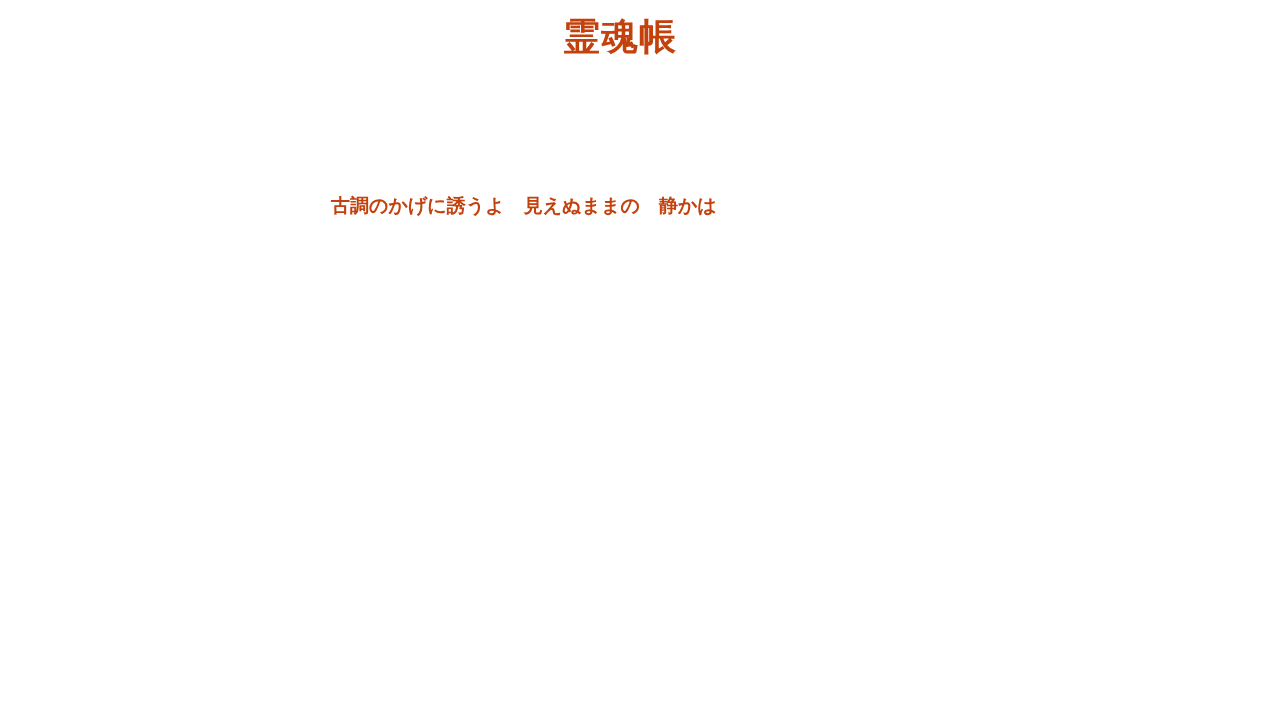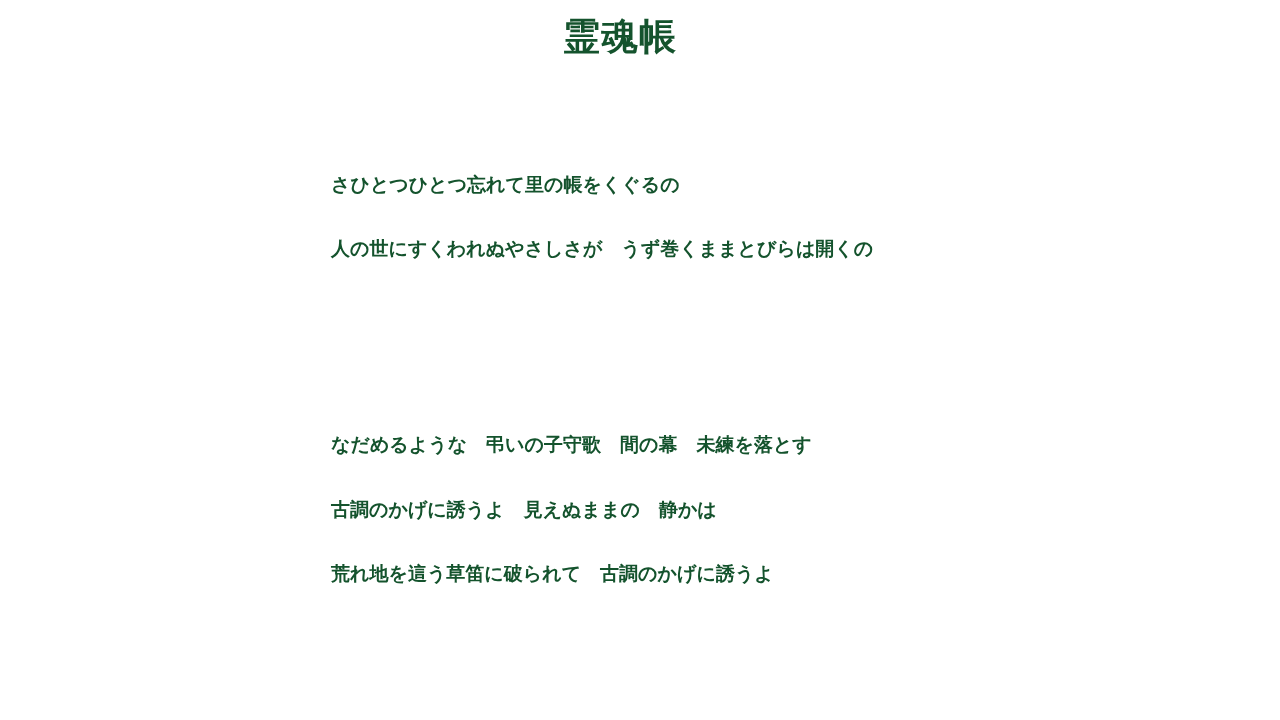--- a/index.html
+++ b/index.html
@@ -8,21 +8,21 @@
     width: 1280px;
     height: 720px;
     background: #ffffff;
     overflow: hidden;
   }
   .page {
     position: relative;
     width: 1280px;
     height: 720px;
     background: #ffffff;
-    color: #14532d;
+    color: #c2410c;
     font-family: "DejaVu Serif", "Liberation Serif", serif;
   }
   .doc-title {
     position: absolute;
     top: 14px;
     left: 0;
     width: 1240px;
     text-align: center;
     font-size: 37px;
     font-weight: bold;
@@ -46,29 +46,23 @@
 </style>
 </head>
 <body>
 
 <div class="page">
 
   <h1 class="doc-title">霊魂帳</h1>
 
   <div class="lyrics">
 
-    <div class="stanza gap-1">
-      <div class="lyric-line">さひとつひとつ忘れて里の帳をくぐるの</div>
-      <div class="lyric-line">人の世にすくわれぬやさしさが　うず巻くままとびらは開くの</div>
-    </div>
 
     <div class="stanza gap-1">
-      <div class="lyric-line">なだめるような　弔いの子守歌　間の幕　未練を落とす</div>
       <div class="lyric-line">古調のかげに誘うよ　見えぬままの　静かは</div>
-      <div class="lyric-line">荒れ地を這う草笛に破られて　古調のかげに誘うよ</div>
     </div>
 
     
 
     
 
     
 
     
 

